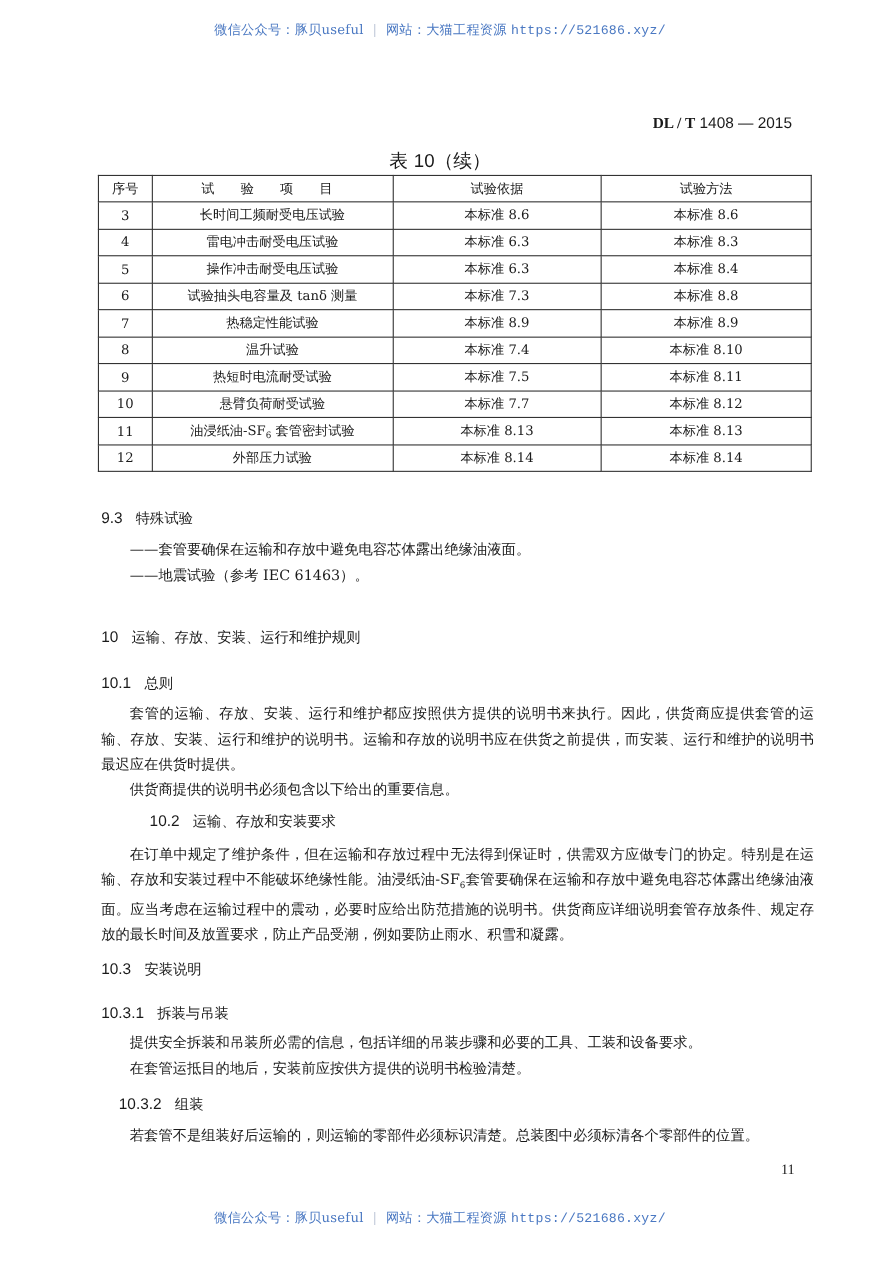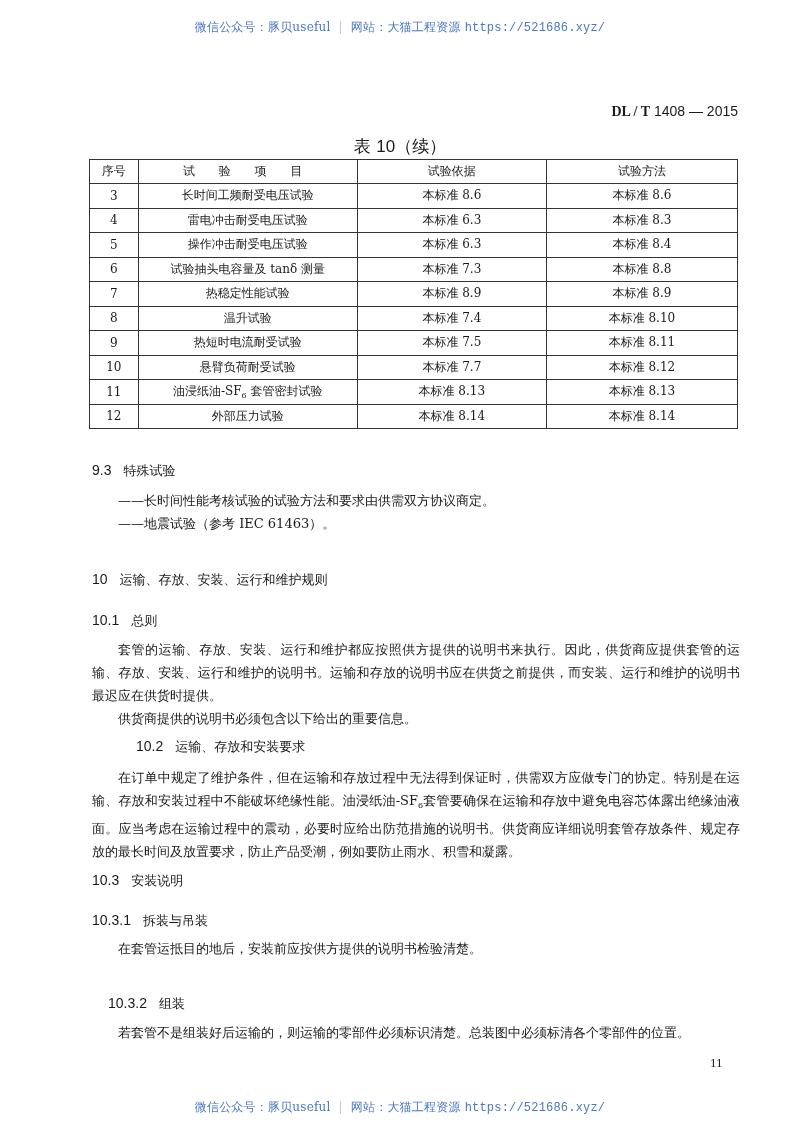--- a/index.html
+++ b/index.html
@@ -10,21 +10,21 @@
   .watermark {
     position: absolute; left: 0; width: 800px; text-align: center;
     font-family: "DejaVu Serif", serif; font-size: 12px; color: #4a78c2; letter-spacing: 0.2px;
   }
   .watermark .sep { color: #c0c8d8; margin: 0 8px; }
   .watermark .url { font-family: "Liberation Mono", "DejaVu Sans Mono", monospace; }
   #wm-top { top: 19px; }
   #wm-bottom { top: 1099px; }
 
   .std-code {
-    position: absolute; top: 103px; right: 62px;
+    position: absolute; top: 103px; right: 80px;
     font-family: "Liberation Sans", sans-serif; font-size: 14px;
   }
   .std-code b { font-family: "Liberation Serif", serif; font-weight: bold; font-size: 14px; }
 
   .table-title {
     position: absolute; top: 135px; left: 0; width: 800px; text-align: center;
     font-family: "DejaVu Sans", sans-serif; font-size: 17px;
   }
   .table-title .num { font-family: "Liberation Sans", sans-serif; }
 
@@ -146,21 +146,21 @@
       <td>本标准 8.14</td>
       <td>本标准 8.14</td>
     </tr>
   </tbody>
 </table>
 
 <div class="sec" style="top:462px;">
   <span class="n">9.3</span><span>特殊试验</span>
 </div>
 <div class="para" style="top:489px;">
-  <p class="dash">——长时间性能考核试验的试验方法和要求由供需双方协议商定。</p>
+  <p class="dash">——套管要确保在运输和存放中避免电容芯体露出绝缘油液面。</p>
   <p class="dash">——地震试验（参考 IEC 61463）。</p>
 </div>
 
 <div class="sec" style="top:571px;">
   <span class="n">10</span><span>运输、存放、安装、运行和维护规则</span>
 </div>
 
 <div class="sec" style="top:612px;">
   <span class="n">10.1</span><span>总则</span>
 </div>
@@ -177,20 +177,21 @@
 </div>
 
 <div class="sec" style="top:872px;">
   <span class="n">10.3</span><span>安装说明</span>
 </div>
 
 <div class="sec" style="top:912px;">
   <span class="n">10.3.1</span><span>拆装与吊装</span>
 </div>
 <div class="para" style="top:937px;">
+  <p>提供安全拆装和吊装所必需的信息，包括详细的吊装步骤和必要的工具、工装和设备要求。</p>
   <p>在套管运抵目的地后，安装前应按供方提供的说明书检验清楚。</p>
 </div>
 
 <div class="sec" style="top:995px;margin-left:16px;">
   <span class="n">10.3.2</span><span>组装</span>
 </div>
 <div class="para" style="top:1021px;">
   <p>若套管不是组装好后运输的，则运输的零部件必须标识清楚。总装图中必须标清各个零部件的位置。</p>
 </div>
 

